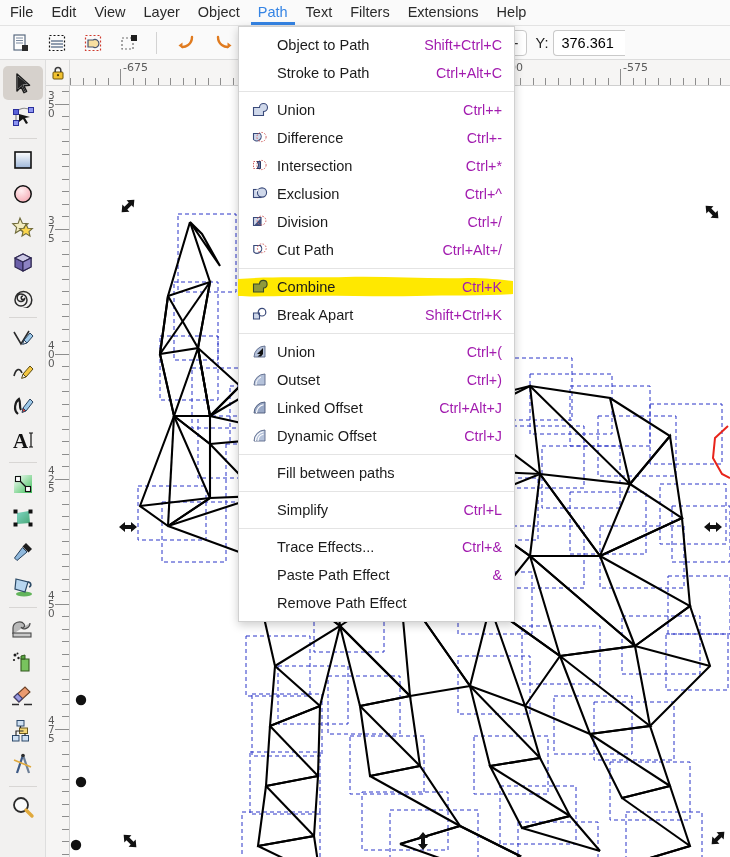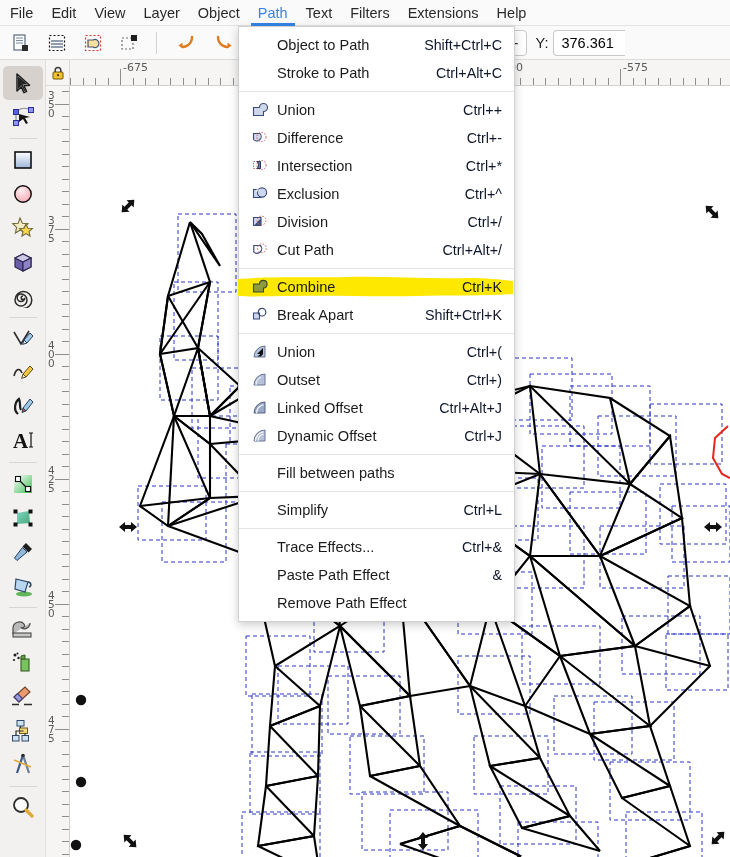--- a/index.html
+++ b/index.html
@@ -8,21 +8,21 @@
     font-family: "Liberation Sans", sans-serif;
     background: #ffffff;
     overflow: hidden;
   }
   #app { position: relative; width: 730px; height: 857px; }
 
   
   .menubar {
     position: absolute; left: 0; top: 0; width: 730px; height: 26px;
     background: #fafafa;
-    display: flex; align-items: center;
+    display: flex; align-items: flex-end;
     font-size: 14.5px; color: #2a2a2a;
     border-bottom: 1px solid #e3e3e3;
     z-index: 40;
   }
   .menubar .mi {
     padding: 0 9px; height: 26px; line-height: 26px;
     position: relative; white-space: nowrap;
   }
   .menubar .mi.first { padding-left: 10px; }
   .menubar .mi.active { color: #3584e4; }
@@ -123,21 +123,21 @@
     padding-left: 10px; padding-right: 12px;
   }
   .mrow .ico {
     width: 22px; height: 20px; flex: 0 0 22px;
     display: flex; align-items: center; justify-content: center;
     margin-right: 6px;
   }
   .mrow .noico { width: 22px; flex: 0 0 22px; margin-right: 6px; }
   .mrow .lab { flex: 1 1 auto; white-space: nowrap; }
   .mrow .acc {
-    color: #0f172a; font-size: 14.3px; white-space: nowrap; margin-left: 14px;
+    color: #a21caf; font-size: 14.3px; white-space: nowrap; margin-left: 14px;
   }
   .msep { height: 1px; background: #e4e4e4; margin: 4px 0; }
 
   
   .hl-wrap { position: relative; }
   .hl-wrap .marker {
     position: absolute; left: -3px; top: 2px; width: 279px; height: 24px;
     z-index: 0; pointer-events: none;
   }
   .hl-wrap .mrow { position: relative; z-index: 1; }

